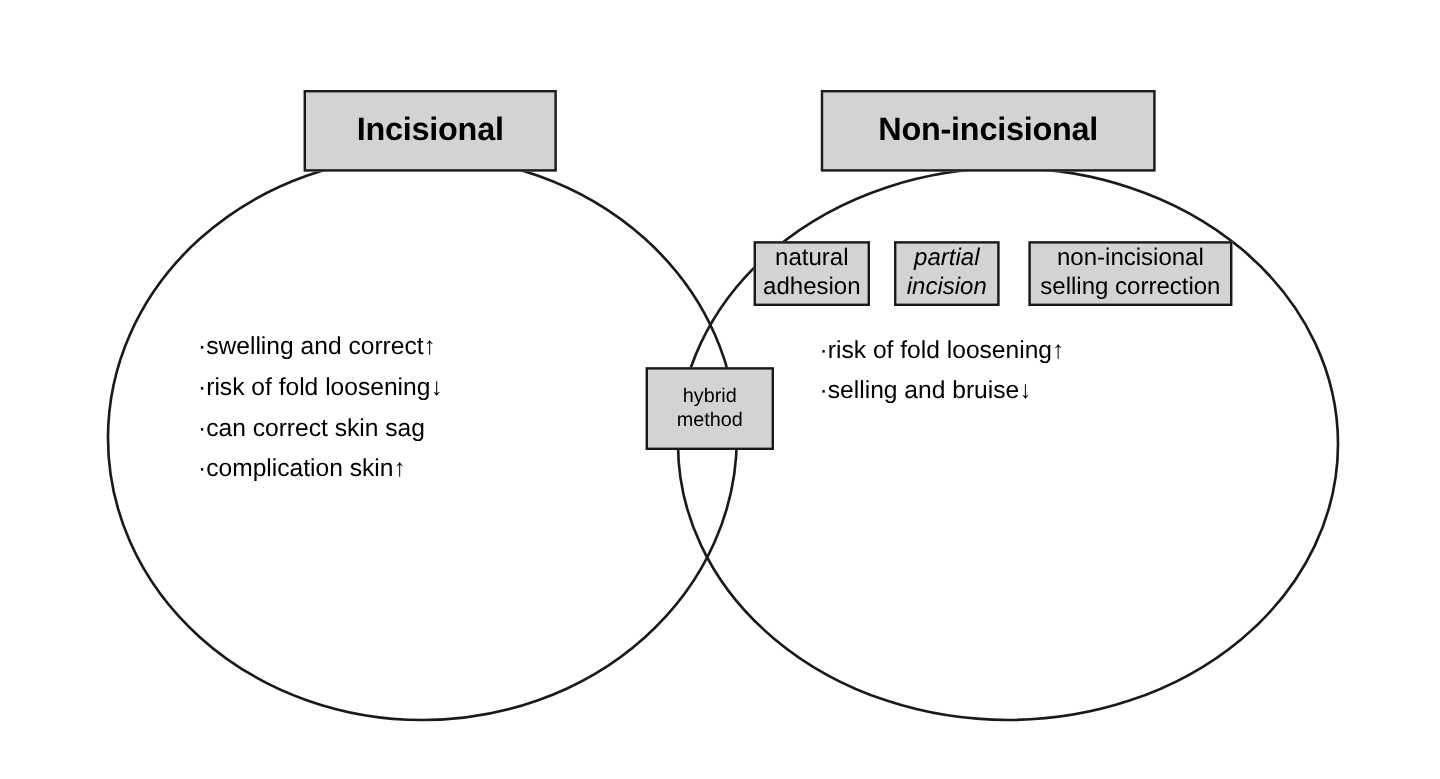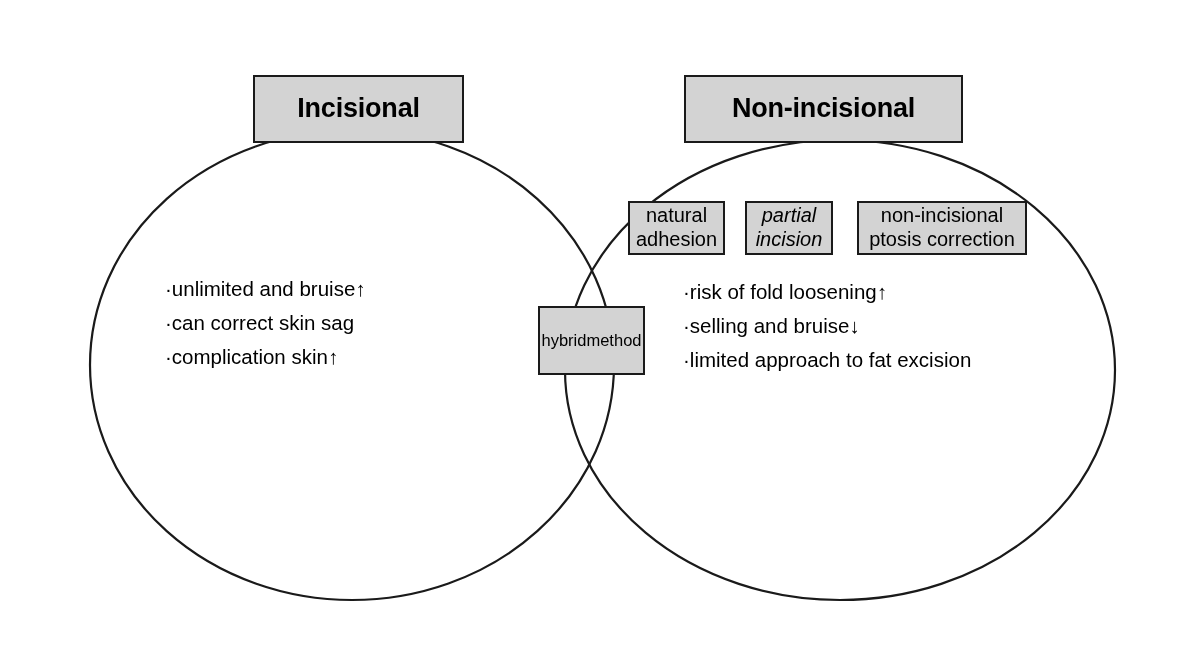--- a/index.html
+++ b/index.html
@@ -81,21 +81,21 @@
     width: 170px;
     height: 54px;
   }
 
   #hybrid-box {
     left: 538px;
     top: 306px;
     width: 107px;
     height: 69px;
     font-size: 16.5px;
-    flex-direction: row;
+    flex-direction: column;
     justify-content: center;
   }
   .box-line {
     display: block;
     white-space: nowrap;
   }
 
   
   .bullet-list {
     position: absolute;
@@ -138,33 +138,33 @@
     <span class="box-line">adhesion</span>
   </div>
 
   <div class="boxy sub-box" id="sub-box-1">
     <span class="box-line">partial</span>
     <span class="box-line">incision</span>
   </div>
 
   <div class="boxy sub-box" id="sub-box-2">
     <span class="box-line">non-incisional</span>
-    <span class="box-line">ptosis correction</span>
+    <span class="box-line">selling correction</span>
   </div>
 
   <div class="bullet-list" id="list-incisional">
-    <span class="bullet-item">·unlimited and bruise↑</span>
+    <span class="bullet-item">·swelling and correct↑</span>
+    <span class="bullet-item">·risk of fold loosening↓</span>
     <span class="bullet-item">·can correct skin sag</span>
     <span class="bullet-item">·complication skin↑</span>
   </div>
 
   <div class="bullet-list" id="list-non-incisional">
     <span class="bullet-item">·risk of fold loosening↑</span>
     <span class="bullet-item">·selling and bruise↓</span>
-    <span class="bullet-item">·limited approach to fat excision</span>
   </div>
 
   <div class="boxy" id="hybrid-box">
     <span class="box-line">hybrid</span>
     <span class="box-line">method</span>
   </div>
 
 </div>
 
 </body></html>

